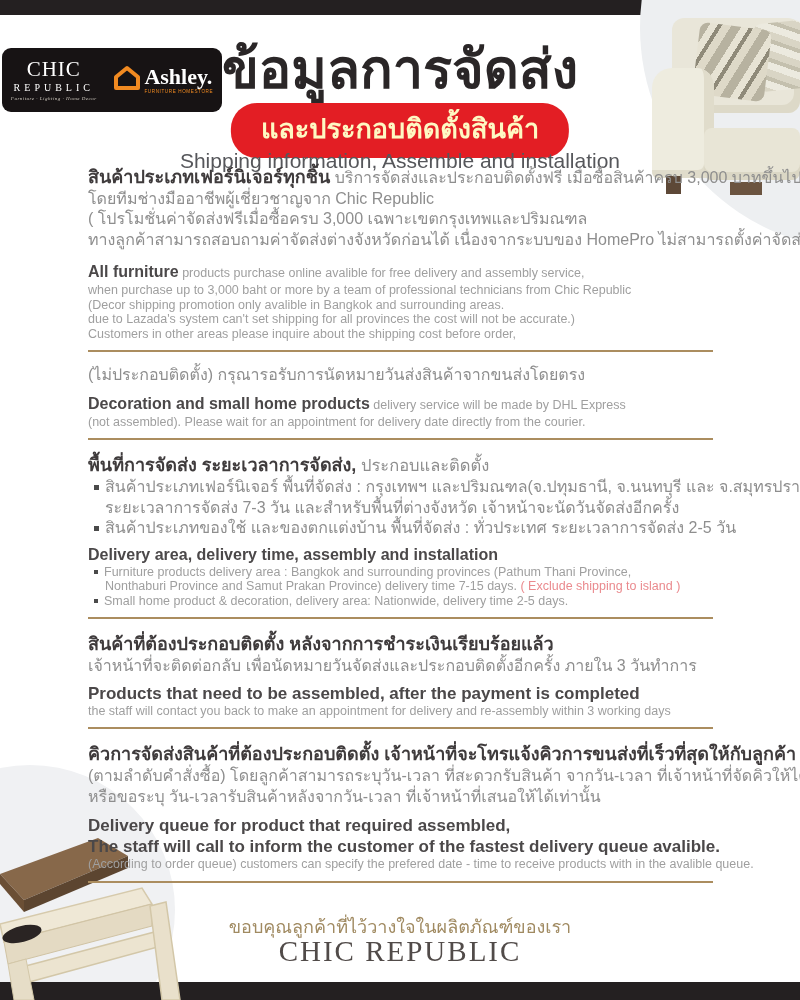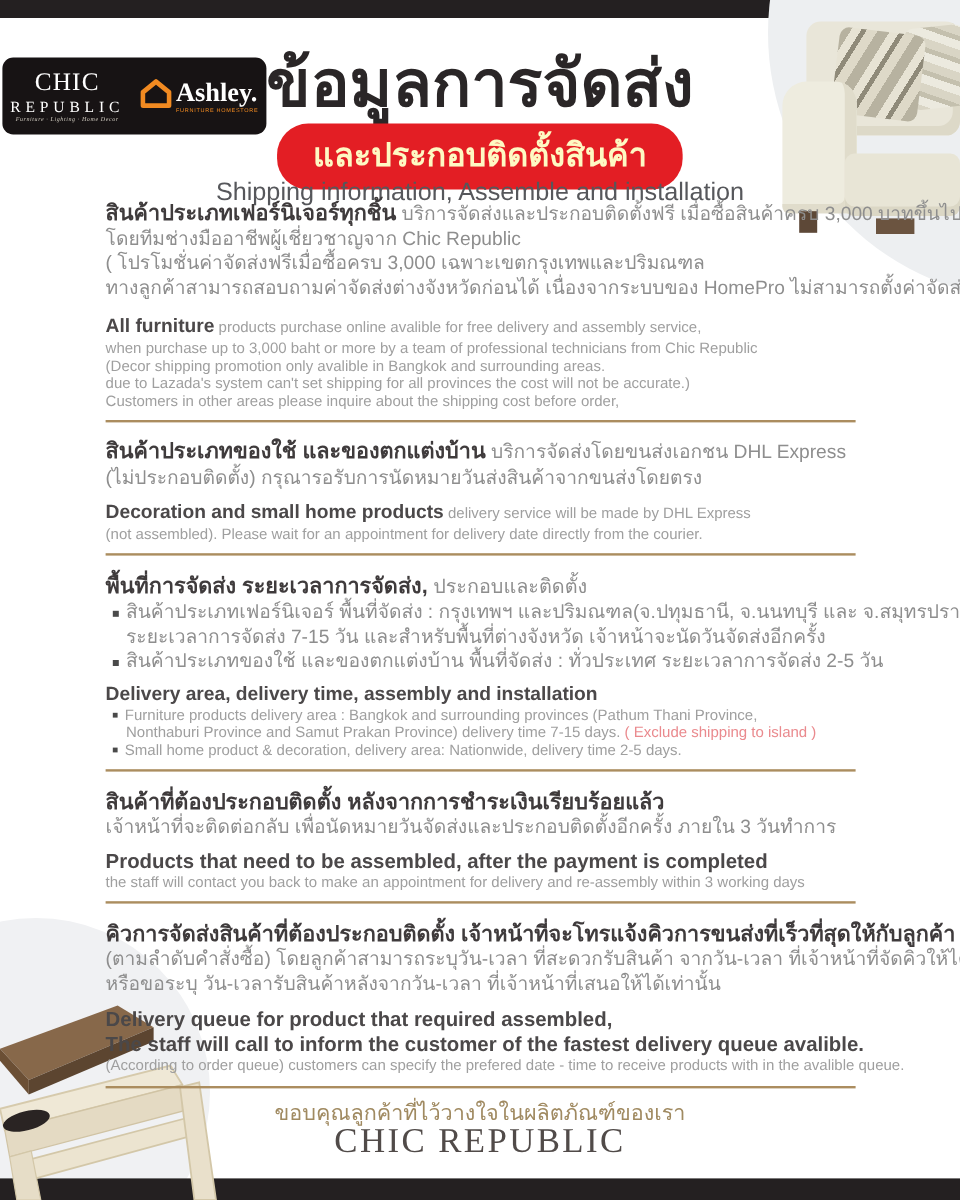--- a/index.html
+++ b/index.html
@@ -31,21 +31,21 @@
   .sofa .foot2{position:absolute;left:78px;top:166px;width:32px;height:13px;background:#6b5440;}
 
   
   .furniture{position:absolute;left:0;top:828px;width:200px;height:172px;z-index:3;}
 
   
   .logo-box{position:absolute;left:2px;top:48px;width:220px;height:64px;background:#17ltr;
             background:#171314;border-radius:9px;z-index:4;display:flex;align-items:center;justify-content:space-around;}
   .chic{color:#ffffff;text-align:center;line-height:1;font-family:"Liberation Serif","DejaVu Serif",serif;}
   .chic .nm{font-size:21px;letter-spacing:1px;}
-  .chic .rp{font-size:13px;letter-spacing:4px;margin-top:3px;font-family:Liberation Serif, serif;}
+  .chic .rp{font-size:10px;letter-spacing:4px;margin-top:3px;font-family:Liberation Serif, serif;}
   .chic .tg{font-size:5px;letter-spacing:.5px;margin-top:3px;color:#cfcabf;font-style:italic;}
   .ashley{display:flex;align-items:center;gap:4px;}
   .ashley .house{flex:0 0 auto;}
   .ashley .txt{text-align:left;line-height:1;}
   .ashley .nm{color:#ffffff;font-family:"Liberation Serif","DejaVu Serif",serif;font-weight:bold;font-size:22px;}
   .ashley .sb{color:#f18a21;font-size:4.6px;letter-spacing:.6px;margin-top:2px;}
 
   .page-title{position:absolute;left:0;top:26px;width:800px;text-align:center;z-index:4;
               font-size:54px;font-weight:bold;color:#2a2627;letter-spacing:0;}
   .badge{position:absolute;left:50%;top:103px;transform:translateX(-50%);z-index:4;
@@ -133,41 +133,38 @@
         <span class="en-lead">All furniture</span><span> products purchase online avalible for free delivery and assembly service,</span>
       </div>
       <div class="en-line">when purchase up to 3,000 baht or more by a team of professional technicians from Chic Republic</div>
       <div class="en-line">(Decor shipping promotion only avalible in Bangkok and surrounding areas.</div>
       <div class="en-line">due to Lazada's system can't set shipping for all provinces the cost will not be accurate.)</div>
       <div class="en-line">Customers in other areas please inquire about the shipping cost before order,</div>
       <hr class="divider">
     </div>
 
     <div class="sec">
-      <div class="th-line" style="line-height:23px;">
-        <span class="th-lead">สินค้าประเภทของใช้ และของตกแต่งบ้าน</span><span> บริการจัดส่งโดยขนส่งเอกชน DHL Express</span>
-      </div>
       <div class="th-line">(ไม่ประกอบติดตั้ง) กรุณารอรับการนัดหมายวันส่งสินค้าจากขนส่งโดยตรง</div>
       <div class="gap8"></div>
       <div class="en-line" style="line-height:20px;">
         <span class="en-lead">Decoration and small home products</span><span> delivery service will be made by DHL Express</span>
       </div>
       <div class="en-line">(not assembled). Please wait for an appointment for delivery date directly from the courier.</div>
       <hr class="divider">
     </div>
 
     <div class="sec">
       <div class="th-head">
         <span>พื้นที่การจัดส่ง ระยะเวลาการจัดส่ง,</span><span class="lite"> ประกอบและติดตั้ง</span>
       </div>
       <div class="bullet-row">
         <span class="bullet-sq"></span>
         <span class="th-line">สินค้าประเภทเฟอร์นิเจอร์ พื้นที่จัดส่ง : กรุงเทพฯ และปริมณฑล(จ.ปทุมธานี, จ.นนทบุรี และ จ.สมุทรปราการ)</span>
       </div>
-      <div class="th-line bullet-cont">ระยะเวลาการจัดส่ง 7-15 วัน และสำหรับพื้นที่ต่างจังหวัด เจ้าหน้าจะนัดวันจัดส่งอีกครั้ง</div>
+      <div class="th-line bullet-cont">ระยะเวลาการจัดส่ง 7-3 วัน และสำหรับพื้นที่ต่างจังหวัด เจ้าหน้าจะนัดวันจัดส่งอีกครั้ง</div>
       <div class="bullet-row">
         <span class="bullet-sq"></span>
         <span class="th-line">สินค้าประเภทของใช้ และของตกแต่งบ้าน พื้นที่จัดส่ง : ทั่วประเทศ ระยะเวลาการจัดส่ง 2-5 วัน</span>
       </div>
       <div class="gap6"></div>
       <div class="en-head">Delivery area, delivery time, assembly and installation</div>
       <div class="bullet-row">
         <span class="bullet-sq" style="margin-top:5px;width:4px;height:4px;"></span>
         <span class="en-line">Furniture products delivery area : Bangkok and surrounding provinces (Pathum Thani Province,</span>
       </div>

